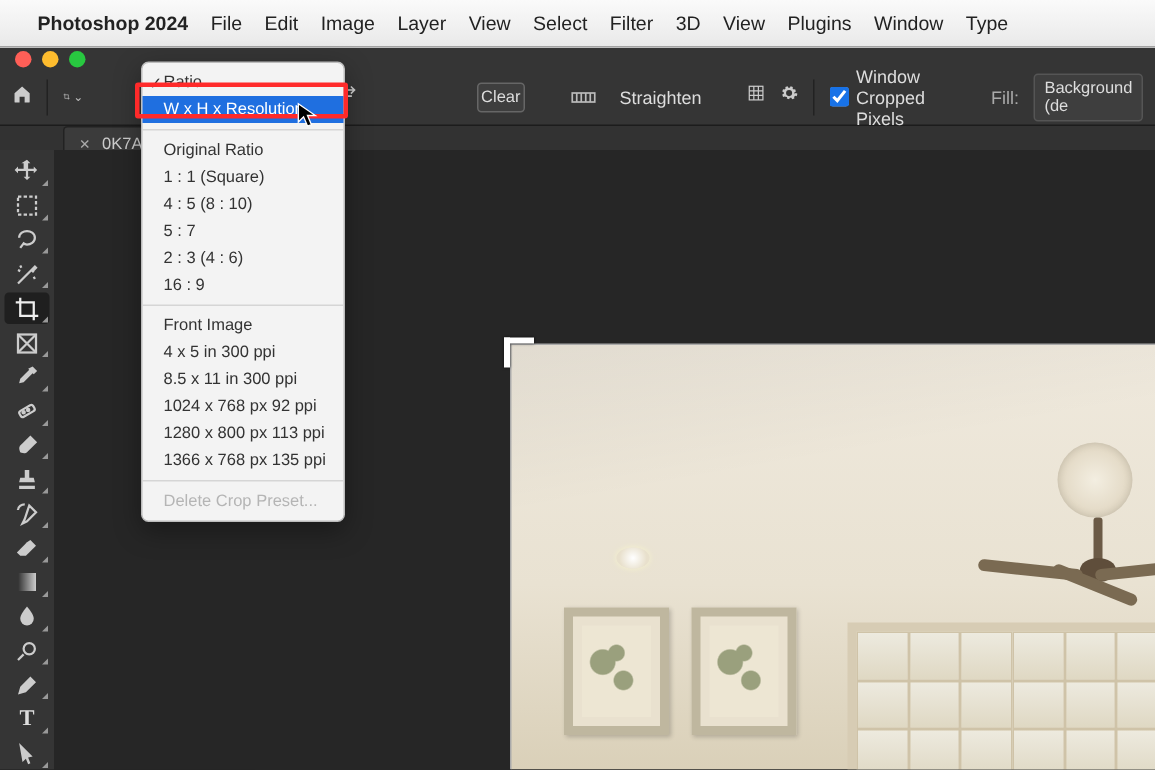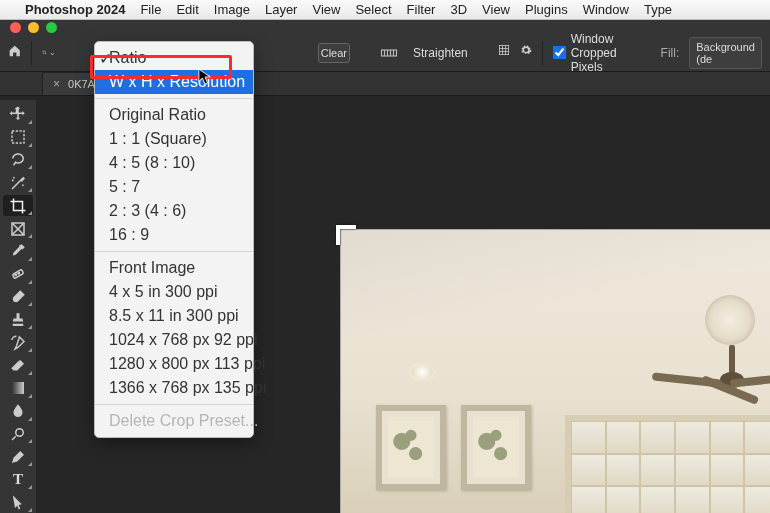--- a/index.html
+++ b/index.html
@@ -1,20 +1,20 @@
 <!DOCTYPE html>
 <html><head>
 <meta charset="utf-8">
 <style>
 * { margin: 0; padding: 0; box-sizing: border-box; font-family: -apple-system, "Helvetica Neue", Arial, sans-serif; }
 body { width: 770px; height: 513px; overflow: hidden; background: #262626; position: relative; }
 
 
 .mac-menu {
-  height: 20px; background: linear-gradient(#fafafa,#e9e9e9);
+  height: 32px; background: linear-gradient(#fafafa,#e9e9e9);
   display: flex; align-items: center; padding: 0 10px; font-size: 13px; color: #222;
   gap: 15px; border-bottom: 1px solid #bdbdbd;
 }
 .mac-menu .apple { font-size: 14px; }
 .mac-menu .appname { font-weight: 700; }
 
 
 .window-bar {
   height: 14px; background: #353535; display: flex; align-items: center; padding-left: 10px; gap: 7px;
 }
@@ -123,24 +123,24 @@
   content:""; position:absolute; inset:6px; background:
    radial-gradient(circle at 30% 40%,#9aa07d 0 8px,transparent 9px),
    radial-gradient(circle at 60% 60%,#9aa07d 0 6px,transparent 7px),
    radial-gradient(circle at 50% 30%,#9aa07d 0 5px,transparent 6px),
    #ede6d3;
 }
 .f1{ left:35px;} .f2{ left:120px;}
 
 
 .menu {
-  position: absolute; left: 94px; top: 41px; width: 160px;
+  position: absolute; left: 94px; top: 41px; width: 136px;
   background: #f3f3f3; border: 1px solid #bcbcbc; border-radius: 5px;
   box-shadow: 0 6px 18px rgba(0,0,0,.35); padding: 4px 0;
-  font-size: 16px; color: #333; z-index: 50;
+  font-size: 11px; color: #333; z-index: 50;
 }
 .menu .row { padding: 3px 14px; white-space: nowrap; }
 .menu .row.check::before { content:"✓"; position:absolute; left:4px; }
 .menu .row { position: relative; }
 .menu .row.sel { background: #1f6fe0; color: #fff; }
 .menu hr { border: none; border-top: 1px solid #d5d5d5; margin: 4px 0; }
 .menu .row.disabled { color: #b5b5b5; }
 .highlight-box{
   position:absolute; left:90px; top:55px; width:142px; height:24px;
   border:3px solid #ff2a2a; border-radius:2px; z-index:60; pointer-events:none;

